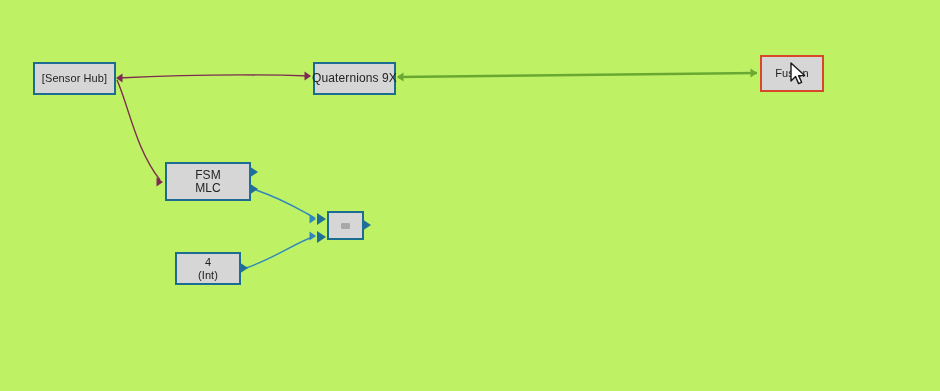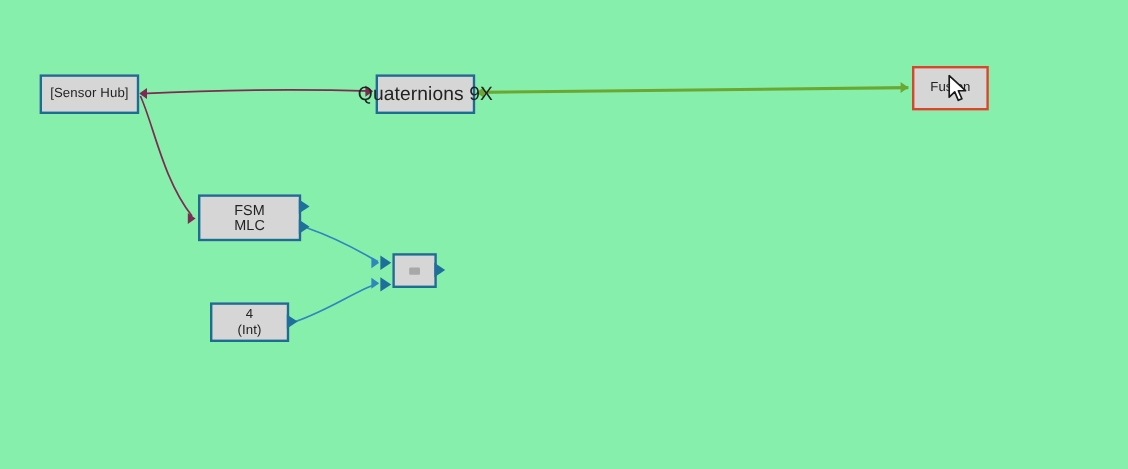--- a/index.html
+++ b/index.html
@@ -72,21 +72,21 @@
   }
   .cursor {
     position: absolute;
     z-index: 40;
     pointer-events: none;
   }
 </style>
 </head>
 <body>
 
-<div id="canvas" style="width: 940px; height: 391px; background: #86efac;">
+<div id="canvas" style="width: 940px; height: 391px; background: #bef264;">
 
   <svg id="edge-layer" viewBox="0 0 940 391" width="940" height="391" xmlns="http://www.w3.org/2000/svg">
       <g>
         <path d="M 118 78 C 180 75, 250 74, 310 76" stroke="#7d2b52" stroke-width="1.4" fill="none"></path>
         <polygon points="311,76 304.5,71.4 304.5,80.6" fill="#7d2b52"></polygon>
         <polygon points="116,78 122.5,73.4 122.5,82.6" fill="#7d2b52"></polygon>
       </g>
       <g>
         <path d="M 117 80 C 128 104, 136 150, 160 180" stroke="#7d2b52" stroke-width="1.4" fill="none"></path>
         <polygon points="163,182 156.5,177.4 156.5,186.6" fill="#7d2b52"></polygon>
@@ -103,21 +103,21 @@
       <g>
         <path d="M 246 268 C 275 258, 295 243, 315 236" stroke="#2f87bd" stroke-width="1.4" fill="none"></path>
         <polygon points="316,236 309.5,231.4 309.5,240.6" fill="#2f87bd"></polygon>
       </g>
     </svg>
 
   <div id="node-layer">
       <div class="node" style="left: 33px; top: 62px; width: 83px; height: 33px; font-size: 11px; background: rgb(214, 214, 214); color: rgb(35, 35, 35); border-color: rgb(29, 109, 146);">
         <span class="node-line">[Sensor Hub]</span>
       </div>
-      <div class="node" style="left: 313px; top: 62px; width: 83px; height: 33px; font-size: 16px; background: rgb(214, 214, 214); color: rgb(35, 35, 35); border-color: rgb(29, 109, 146);">
+      <div class="node" style="left: 313px; top: 62px; width: 83px; height: 33px; font-size: 12px; background: rgb(214, 214, 214); color: rgb(35, 35, 35); border-color: rgb(29, 109, 146);">
         <span class="node-line">Quaternions 9X</span>
       </div>
       <div class="node accent-red" style="left: 760px; top: 55px; width: 64px; height: 37px; font-size: 11px; background: rgb(214, 214, 214); color: rgb(35, 35, 35); border-color: rgb(217, 71, 43);">
         <span class="node-line">Fusion</span>
       </div>
       <div class="node" style="left: 165px; top: 162px; width: 86px; height: 39px; font-size: 12px; background: rgb(214, 214, 214); color: rgb(35, 35, 35); border-color: rgb(29, 109, 146);">
         <span class="node-line">FSM</span>
         <span class="node-line">MLC</span>
       </div>
       <div class="node" style="left: 175px; top: 252px; width: 66px; height: 33px; font-size: 11px; background: rgb(214, 214, 214); color: rgb(35, 35, 35); border-color: rgb(29, 109, 146);">

